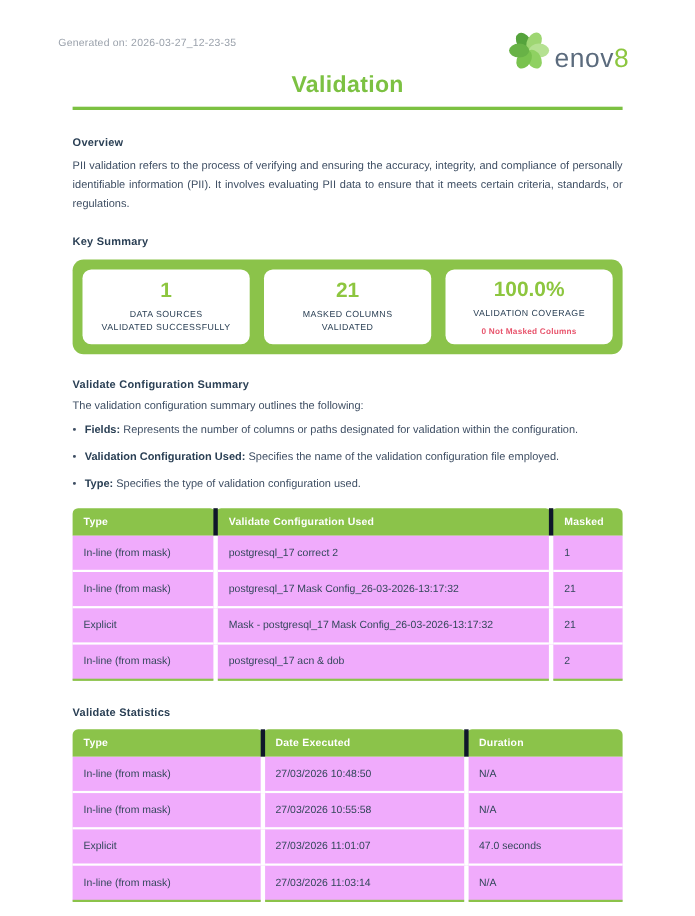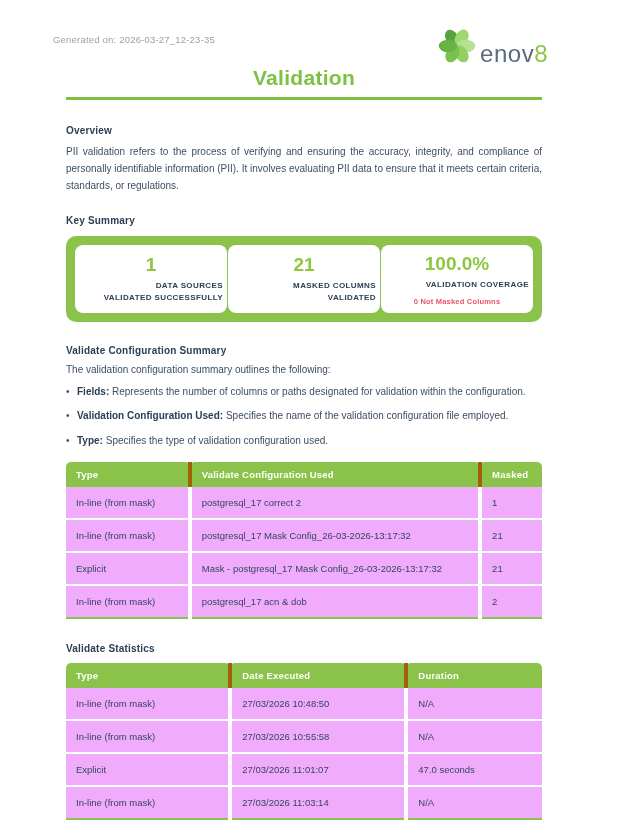--- a/index.html
+++ b/index.html
@@ -3,21 +3,21 @@
 <meta charset="utf-8">
 <style>
   * { margin:0; padding:0; box-sizing:border-box; }
   html,body { background:#ffffff; }
   body {
     width:632px; height:833px;
     font-family:"Liberation Sans", sans-serif;
     color:#3E4E63;
     overflow:hidden;
   }
-  .page { width:632px; height:833px; padding:24px 90px 0 66px; position:relative; }
+  .page { width:632px; height:833px; padding:24px 66px 0 66px; position:relative; }
 
   
   .top-bar { display:flex; justify-content:space-between; align-items:flex-start;
              margin-left:-13px; margin-right:-6px; height:42px; }
   .generated { color:#9aa1ab; font-size:9.5px; margin-top:10px; letter-spacing:0.2px; }
   .logo { display:flex; align-items:flex-end; }
   .logo svg { width:42px; height:42px; }
   .logo-text { font-size:24px; color:#5b6b7d; letter-spacing:0.5px; margin-left:2px; line-height:1; }
   .logo-8 { color:#8CC63F; }
 
@@ -35,35 +35,35 @@
 
   p.body-text { font-size:10px; line-height:1.68; text-align:justify; margin-top:8px; color:#3E4E63; }
   p.intro-text { font-size:10px; margin-top:8px; color:#3E4E63; }
 
   
   .summary-wrap { background:#8BC34A; border-radius:10px; margin-top:10px;
                   padding:9px 9px; display:flex; justify-content:space-between; }
   .card { background:#ffffff; border-radius:8px; width:152px; text-align:center;
           padding:8px 4px 7px; display:flex; flex-direction:column; justify-content:center; }
   .card-value { color:#8DC63F; font-size:19px; font-weight:bold; line-height:1.2; }
-  .card-label { color:#2B4055; font-size:8px; font-weight:bold; letter-spacing:0.4px;
-                line-height:1.55; margin-top:3px;text-align:right; }
+  .card-label { color:#2B4055; font-size:8px; font-weight:normal; letter-spacing:0.4px;
+                line-height:1.55; margin-top:3px; }
   .card-sub { color:#E8556D; font-size:7.5px; font-weight:bold; margin-top:5px; letter-spacing:0.2px; }
 
   
   ul.bullets { list-style:none; margin-top:4px; }
   ul.bullets li { font-size:10px; line-height:1.55; margin-top:9px; padding-left:11px; position:relative; }
   ul.bullets li::before { content:"•"; position:absolute; left:0; top:0; color:#3E4E63; }
   .b-label { font-weight:bold; color:#2B4055; }
 
   
   table.grid { width:100%; border-collapse:collapse; table-layout:fixed;
                border-bottom:2.5px solid #8BC34A; }
   table.grid th { background:#8BC34A; color:#ffffff; font-size:9.5px; font-weight:bold;
-                  text-align:left; padding:7px 10px 7px 10px; border-right:4px solid #a16207;
+                  text-align:left; padding:7px 10px 7px 10px; border-right:4px solid #0f172a;
                   border-radius:5px 5px 0 0; letter-spacing:0.2px; }
   table.grid th:last-child { border-right:none; }
   table.grid td { background:#f0abfc; color:#33475B; font-size:9.5px;
                   padding:10px 10px; border-right:4px solid #ffffff;
                   border-bottom:2px solid #ffffff; }
   table.grid td:last-child { border-right:none; }
   table.grid tr:last-child td { border-bottom:none; }
   .tbl-margin1 { margin-top:14px; }
   .tbl-margin2 { margin-top:9px; }
 

